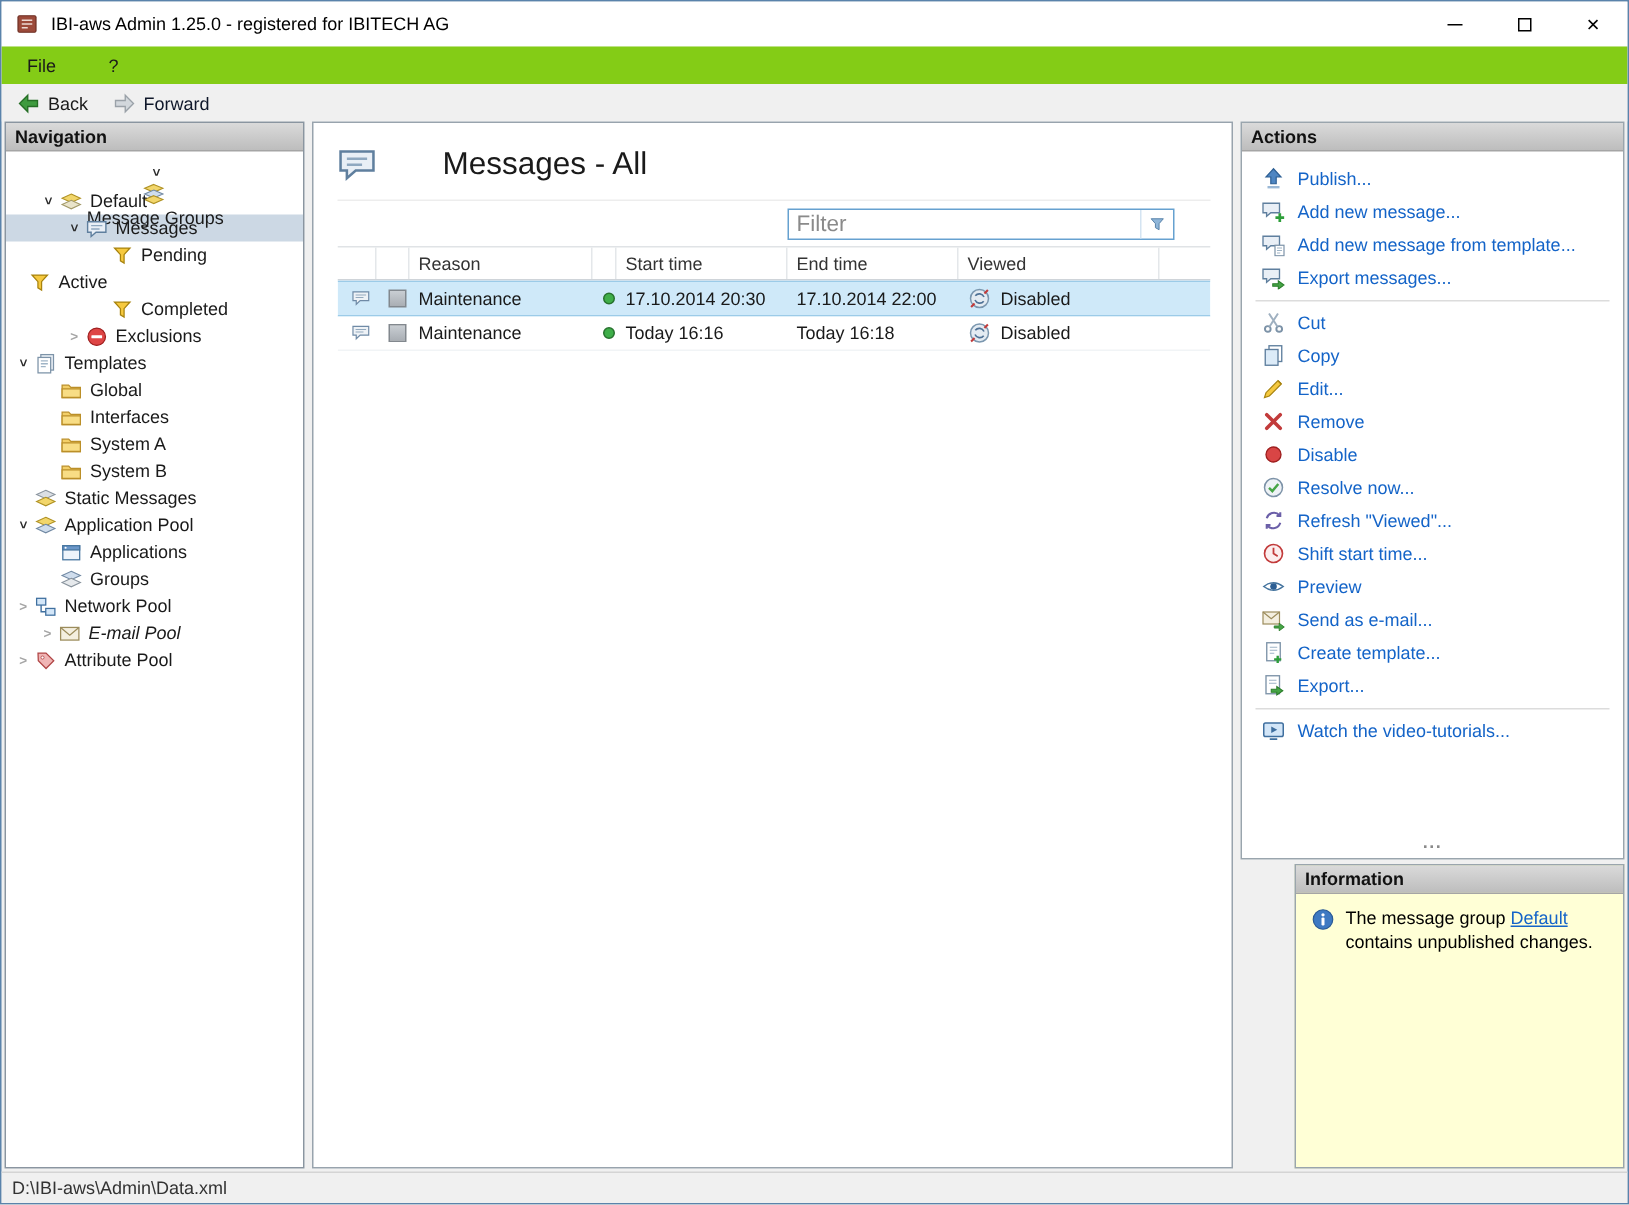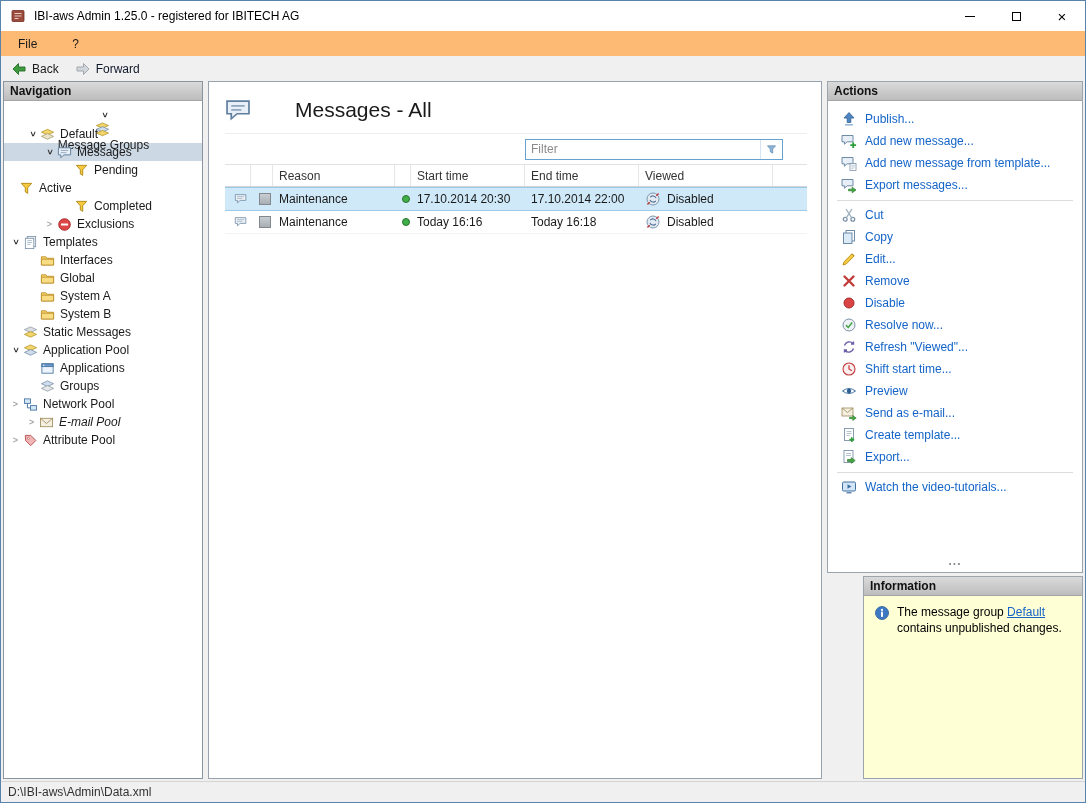--- a/index.html
+++ b/index.html
@@ -13,21 +13,21 @@
   
   .titlebar { height:30px; background:#ffffff; display:flex; align-items:center; }
   .app-ico { width:16px; height:16px; margin:0 8px 0 9px; flex:none; }
   .titletext { flex:1; font-size:12px; color:#000; white-space:nowrap; overflow:hidden; }
   .wincontrols { display:flex; height:100%; }
   .wbtn { width:46px; height:100%; display:flex; align-items:center; justify-content:center; cursor:default; }
   .glyph-min { width:10px; height:1px; background:#000; display:block; }
   .glyph-max { width:9px; height:9px; border:1px solid #000; display:block; }
   .glyph-close { font-size:15px; line-height:1; color:#000; }
   
-  .menubar { height:25px; display:flex; align-items:center; padding-left:8px; gap:17px; background:#fdba74; }
+  .menubar { height:25px; display:flex; align-items:center; padding-left:8px; gap:17px; background:#84cc16; }
   .menuitem { padding:3px 9px; }
   .toolbar { height:25px; display:flex; align-items:center; padding-left:6px; gap:4px; background:#f0f0f0; }
   .toolbtn { display:flex; align-items:center; gap:5px; padding:2px 8px 2px 4px; }
   .tico { width:16px; height:16px; display:inline-block; }
   .toolbtn.disabled .tlabel { color:#0f172a; }
   
   .appbody { position:absolute; top:80px; left:2px; right:2px; bottom:23px; display:flex; }
   .panel-header {
     height:19px; line-height:18px; padding-left:6px; flex:none;
     background:linear-gradient(#dadada,#bdbdbd); border-bottom:1px solid #a5a5a5;
@@ -46,21 +46,21 @@
   .tree-label { padding:1px 3px 2px 0; }
   
   .contentpanel { flex:1; background:#fff; border:1px solid #98a3ad; margin:0 5px; display:flex; flex-direction:column; overflow:hidden; }
   .content-title { display:flex; align-items:center; gap:14px; padding:14px 0 6px 14px; flex:none; }
   .bigicon { width:30px; height:27px; flex:none; }
   .bigicon svg { width:100%; height:100%; }
   .pagetitle { font-size:21px; color:#1a1a1a;margin-left:28px; }
   .table-wrap { flex:1; display:flex; flex-direction:column; margin:4px 14px 8px 16px; border-top:1px solid #ededed; overflow:hidden; }
   .filter-band { height:30px; flex:none; display:flex; align-items:center; }
   .filter-box { margin-left:auto; margin-right:24px; width:258px; height:21px; border:1px solid #66a1d0; background:#fff; display:flex; align-items:stretch; }
-  .filter-box input { border:none; outline:none; flex:1; padding:0 5px; font-family:"Liberation Sans",sans-serif; font-size:12px; color:#333; background:transparent; }
+  .filter-box input { border:none; outline:none; flex:1; padding:0 5px; font-family:"Liberation Sans",sans-serif; font-size:15px; color:#333; background:transparent; }
   .filter-box input::placeholder { color:#8a8a8a; }
   .fbtn { width:22px; flex:none; display:flex; align-items:center; justify-content:center; border-left:1px solid #d4e4f2; }
   .fbtn span { width:13px; height:13px; display:block; }
   .fbtn svg { width:100%; height:100%; display:block; }
   .thead { height:23px; flex:none; display:flex; align-items:stretch; border-top:1px solid #e0e3e6; border-bottom:1px solid #cfd4d9; color:#333; }
   .thead .cell { display:flex; align-items:center; padding-left:6px; border-right:1px solid #e4e7ea; }
   .c-msg{width:26px;flex:none;justify-content:center;padding-left:0;}
   .c-sq{width:22px;flex:none;justify-content:center;padding-left:0;}
   .c-reason{width:122px;flex:none;}
   .c-dot{width:16px;flex:none;justify-content:center;padding-left:0;}
@@ -227,31 +227,31 @@
             <span class="tree-label">Templates</span>
           </div>
           <div class="tree-row" style="padding-left: 21px;">
             <span class="expander none"></span>
             <span class="tree-icon">
               <svg viewBox="0 0 16 16" preserveAspectRatio="xMidYMid meet">
                 <path d="M1.5 4 H6.2 L7.7 5.6 H14.5 V12.8 H1.5 Z" fill="#f3cf68" stroke="#bb8f28" stroke-width=".9"></path>
                 <path d="M1.5 6.6 H14.5 V12.8 H1.5 Z" fill="#f8dd85" stroke="#bb8f28" stroke-width=".9"></path>
               </svg>
             </span>
-            <span class="tree-label">Interfaces</span>
+            <span class="tree-label">Global</span>
           </div>
           <div class="tree-row" style="padding-left: 21px;">
             <span class="expander none"></span>
             <span class="tree-icon">
               <svg viewBox="0 0 16 16" preserveAspectRatio="xMidYMid meet">
                 <path d="M1.5 4 H6.2 L7.7 5.6 H14.5 V12.8 H1.5 Z" fill="#f3cf68" stroke="#bb8f28" stroke-width=".9"></path>
                 <path d="M1.5 6.6 H14.5 V12.8 H1.5 Z" fill="#f8dd85" stroke="#bb8f28" stroke-width=".9"></path>
               </svg>
             </span>
-            <span class="tree-label">Global</span>
+            <span class="tree-label">Interfaces</span>
           </div>
           <div class="tree-row" style="padding-left: 21px;">
             <span class="expander none"></span>
             <span class="tree-icon">
               <svg viewBox="0 0 16 16" preserveAspectRatio="xMidYMid meet">
                 <path d="M1.5 4 H6.2 L7.7 5.6 H14.5 V12.8 H1.5 Z" fill="#f3cf68" stroke="#bb8f28" stroke-width=".9"></path>
                 <path d="M1.5 6.6 H14.5 V12.8 H1.5 Z" fill="#f8dd85" stroke="#bb8f28" stroke-width=".9"></path>
               </svg>
             </span>
             <span class="tree-label">System A</span>

